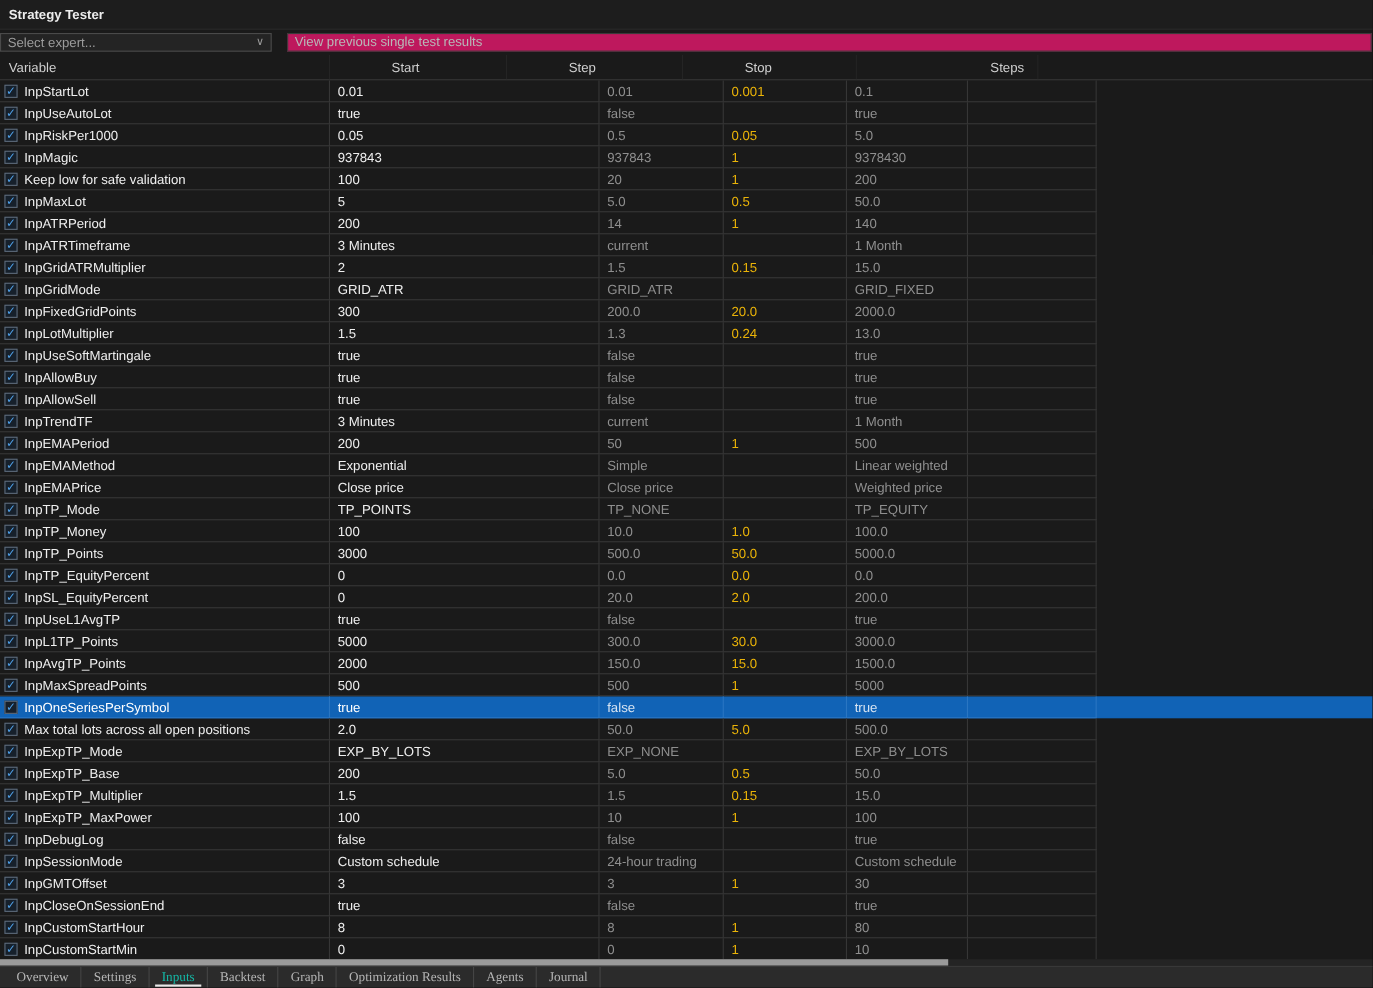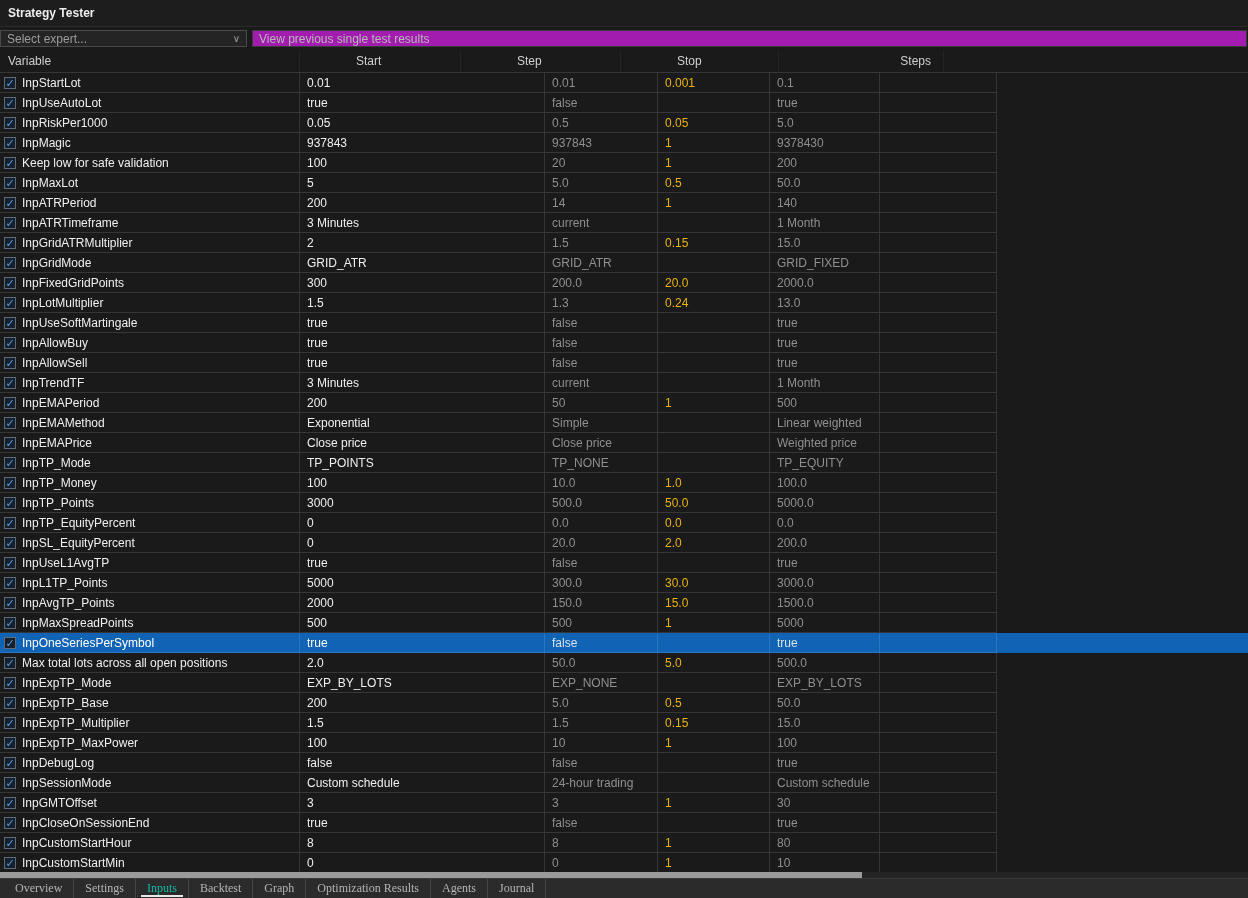--- a/index.html
+++ b/index.html
@@ -5,27 +5,27 @@
   * { margin:0; padding:0; box-sizing:border-box; }
   html,body { background:#101010; }
   body { font-family:"Liberation Sans", sans-serif; font-size:12px; }
   .app { position:relative; width:1248px; height:898px; background:#1a1a1a; overflow:hidden; }
 
   
   .titlebar { height:27px; display:flex; align-items:center; padding-left:8px;
               background:#1d1d1d; color:#ededed; font-weight:600; border-bottom:1px solid #2a2a2a; }
 
   
-  .controls { height:23px; display:flex; align-items:center; gap:5px; padding:3px 1px 3px 0; }
+  .controls { height:23px; display:flex; align-items:center; gap:14px; padding:3px 1px 3px 0; }
   .expert-select { width:247px; height:17px; background:#242424; border:1px solid #4a4a4a;
                    color:#9c9c9c; display:flex; align-items:center; justify-content:space-between;
                    padding:0 6px; cursor:default; }
   .chev { color:#9c9c9c; font-size:10px; line-height:10px; }
-  .view-results { flex:1; height:17px; background:#a21caf; border:1px solid #3a3a3a;
-                  color:#b8b8b8; display:flex; align-items:center; padding:0 6px; }
+  .view-results { flex:1; height:17px; background:#be185d; border:1px solid #3a3a3a;
+                  color:#b8b8b8; display:flex; padding:0 6px; }
 
   
   .thead { display:flex; height:22px; align-items:center; color:#cfcfcf;gap:48px; }
   .hc { height:100%; display:flex; align-items:center; padding-left:8px; border-right:1px solid #242424; }
   .h-var   { width:300px; }
   .h-val   { width:245px; }
   .h-start { width:113px; }
   .h-step  { width:112px; }
   .h-stop  { width:110px; }
   .h-steps { width:117px; justify-content:flex-end; padding-right:12px; }

